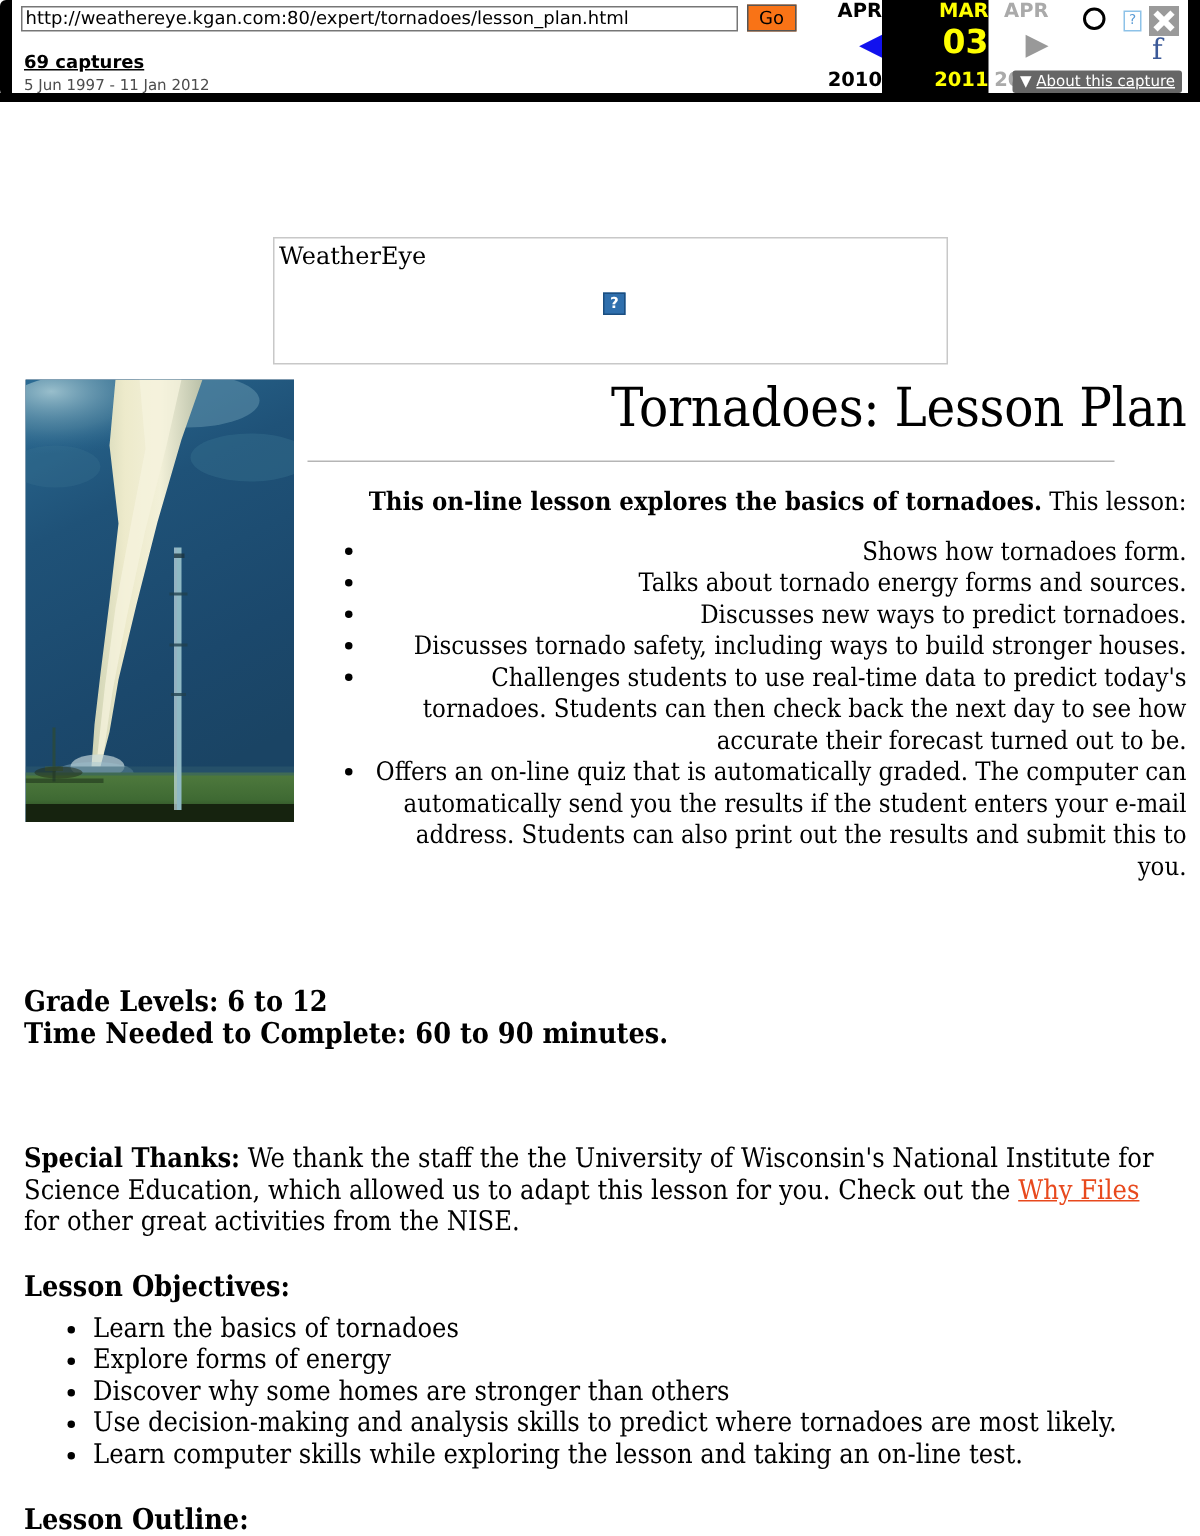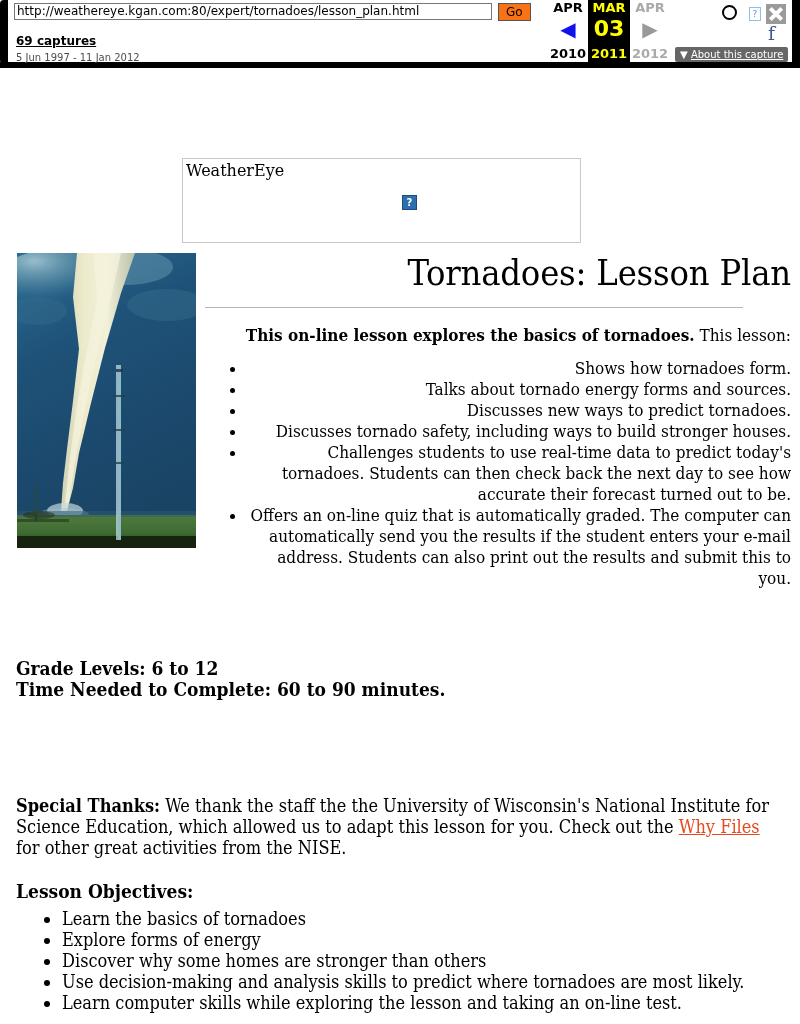--- a/index.html
+++ b/index.html
@@ -40,20 +40,21 @@
     position: absolute;
     right: 0; top: 0;
     width: 8px; height: 66px;
     background: #000000;
   }
 
   #url-row {
     position: absolute;
     left: 14px; top: 3px;
     display: flex;
+    align-items: center;
     gap: 6px;
   }
   #url-input {
     width: 478px;
     height: 17px;
     font-family: "DejaVu Sans", sans-serif;
     font-size: 12px;
     line-height: 17px;
     padding: 0 2px;
     border: 1px solid #767676;
@@ -98,28 +99,29 @@
     top: 0; left: 548px;
     display: flex;
     align-items: flex-start;
     height: 64px;
     font-family: "DejaVu Sans", sans-serif;
   }
   .date-col {
     width: 40px;
     height: 64px;
     position: relative;
-    text-align: center;
+    text-align: right;
   }
   .date-col.prev  { color: #000000; }
   .date-col.next  { color: #aaaaaa; }
   .date-col.current {
     background: #000000;
     color: #ffff00;
     width: 42px;
+    padding-left: 29px;
   }
   .date-col .mon {
     font-size: 13px;
     font-weight: bold;
     line-height: 16px;
     display: block;
   }
   .date-col .day {
     font-size: 22px;
     font-weight: bold;
@@ -216,21 +218,21 @@
   #page-content {
     position: relative;
     width: 800px;
     padding: 0;
   }
 
   
   #masthead {
     position: absolute;
     left: 182px; top: 88px;
-    width: 399px;
+    width: 450px;
     height: 85px;
     border: 1px solid #c8c8c8;
     box-sizing: border-box;
     background: #ffffff;
   }
   #masthead-title {
     position: absolute;
     left: 3px; top: 2px;
     font-family: "DejaVu Serif", serif;
     font-size: 16px;
@@ -310,21 +312,21 @@
     font-family: "DejaVu Serif Condensed", "DejaVu Serif", serif;
   }
   .meta-line {
     font-size: 19px;
     font-weight: bold;
     line-height: 21px;
   }
   #thanks-para {
     font-size: 18px;
     line-height: 21px;
-    margin-top: 95px;
+    margin-top: 62px;
   }
   #thanks-para .lead { font-weight: bold; }
   .inline-link {
     color: #e8491d;
     text-decoration: underline;
     cursor: pointer;
   }
   .section-head {
     font-size: 19px;
     font-weight: bold;

